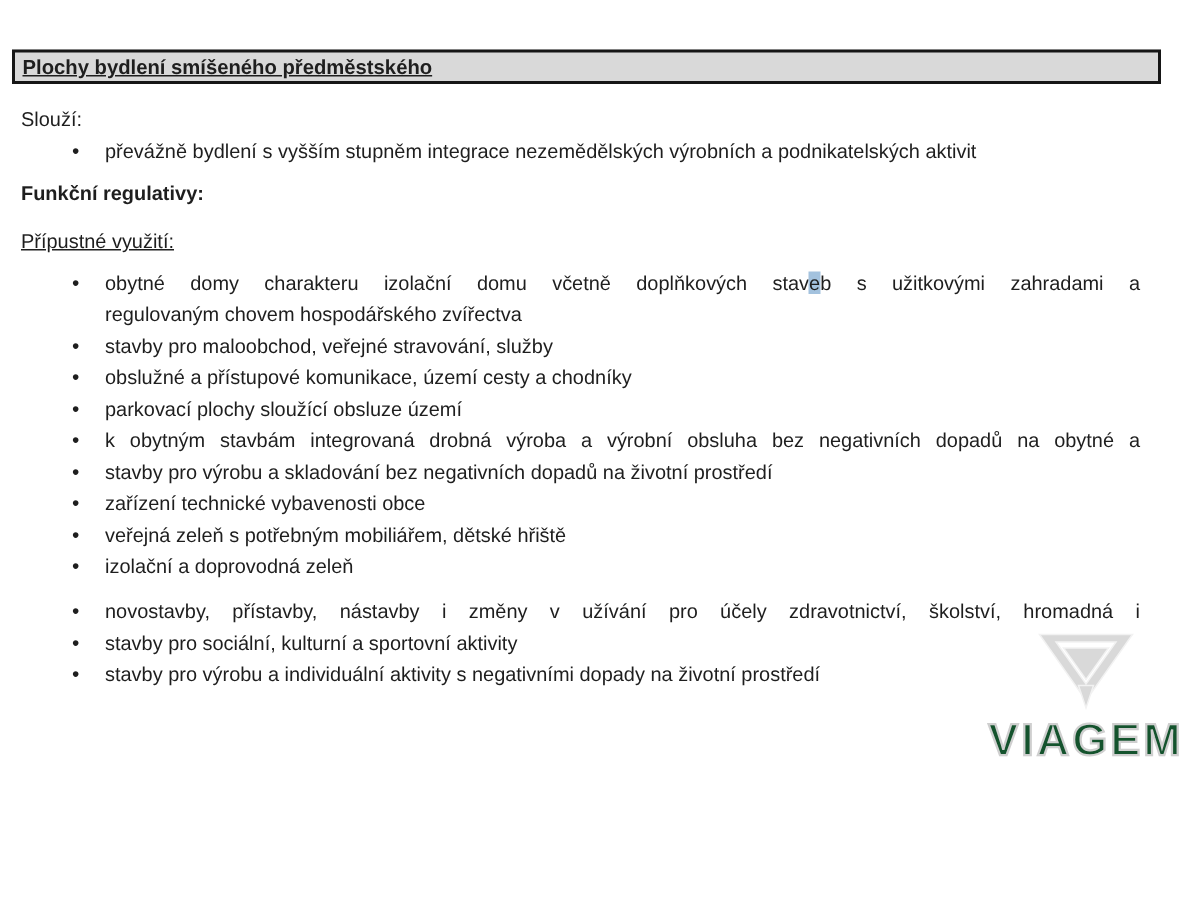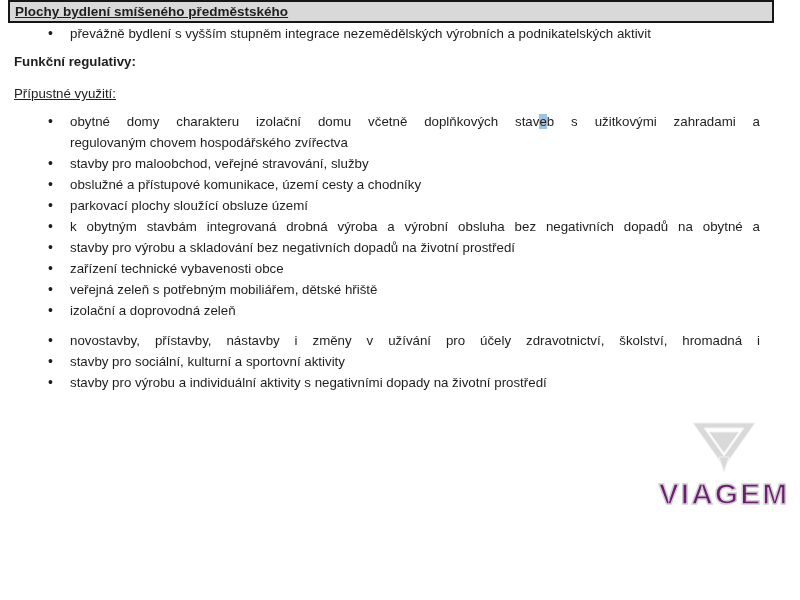--- a/index.html
+++ b/index.html
@@ -4,20 +4,21 @@
 <style>
   html, body { margin: 0; padding: 0; background: #ffffff; }
   .page {
     position: relative;
     width: 800px;
     height: 600px;
     background: #ffffff;
     overflow: hidden;
     font-family: "Liberation Sans", "DejaVu Sans", sans-serif;
     color: #1e1e1e;
+    padding-top: 33px;
     box-sizing: border-box;
   }
   .title-box {
     margin-left: 8px;
     width: 766px;
     height: 23px;
     box-sizing: border-box;
     background: #d9d9d9;
     border: 2px solid #161616;
     padding: 1px 0 0 5px;
@@ -63,35 +64,36 @@
     pointer-events: none;
     z-index: 5;
   }
   .wm-logo { display: block; margin: 0 auto; }
   .wm-text {
     margin-top: 2px;
     font-size: 30px;
     font-weight: bold;
     letter-spacing: 2px;
     line-height: 28px;
-    color: #701a75;
+    color: #14532d;
     -webkit-text-stroke: 1.5px #cfcfcf;
   }
 </style>
 </head>
 <body>
 
 <div class="page">
 
   <div class="title-box">
     <span>Plochy bydlení smíšeného předměstského</span>
   </div>
 
   <div class="content">
 
+    <div class="h h-slouzi">Slouží:</div>
 
     <div class="bullet-row">
         <span class="dot">•</span>
         <div class="btext"><span>převážně bydlení s vyšším stupněm integrace nezemědělských výrobních a podnikatelských aktivit</span></div>
       </div>
 
     <div class="h bold-u h-funkcni"><span>Funkční regulativy:</span></div>
 
     <div class="h u h-pripustne"><span>Přípustné využití:</span></div>
 

